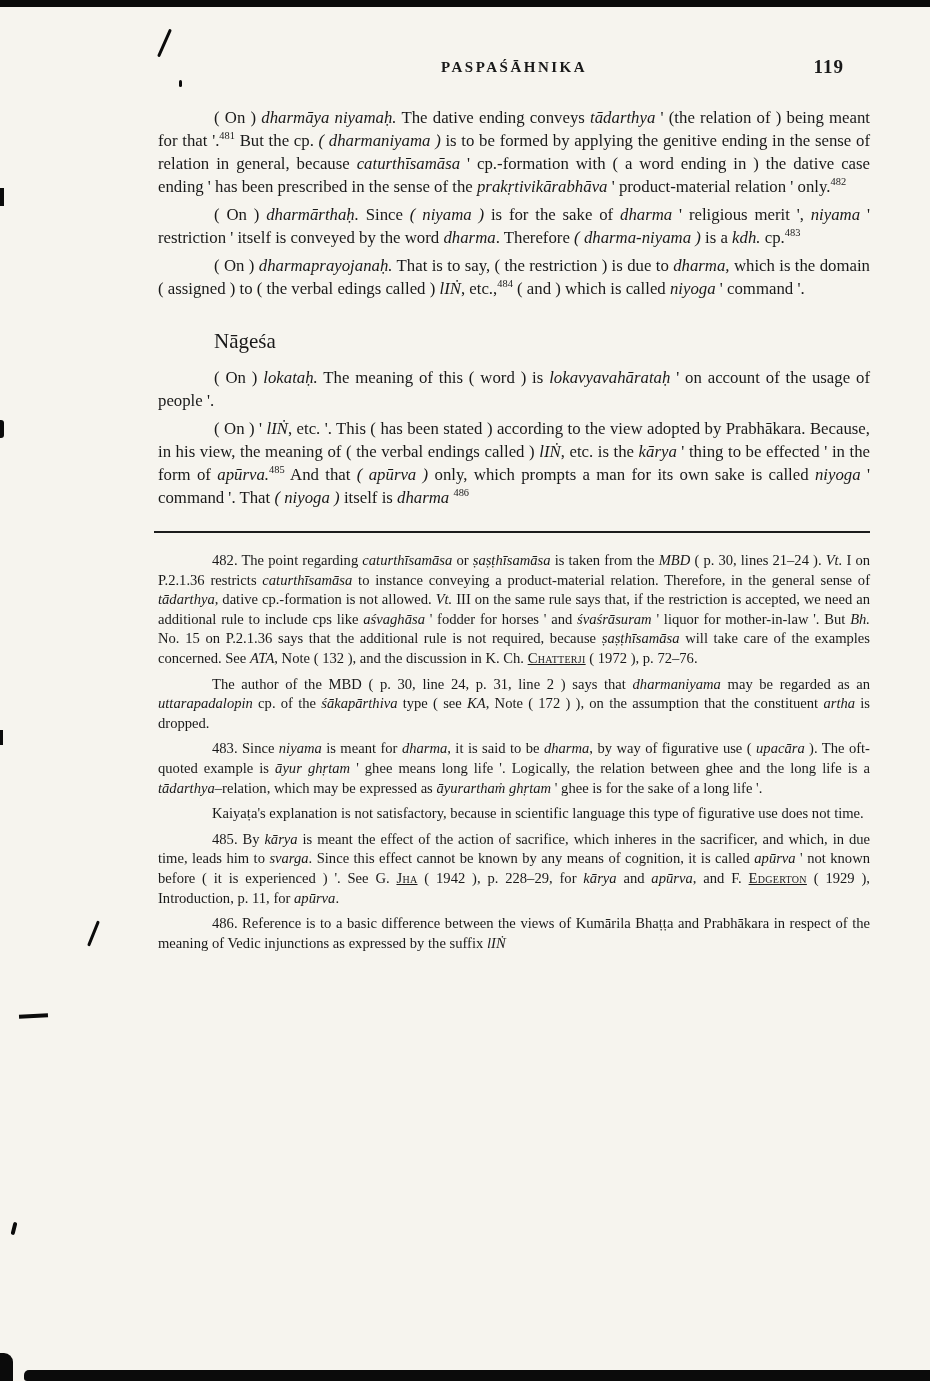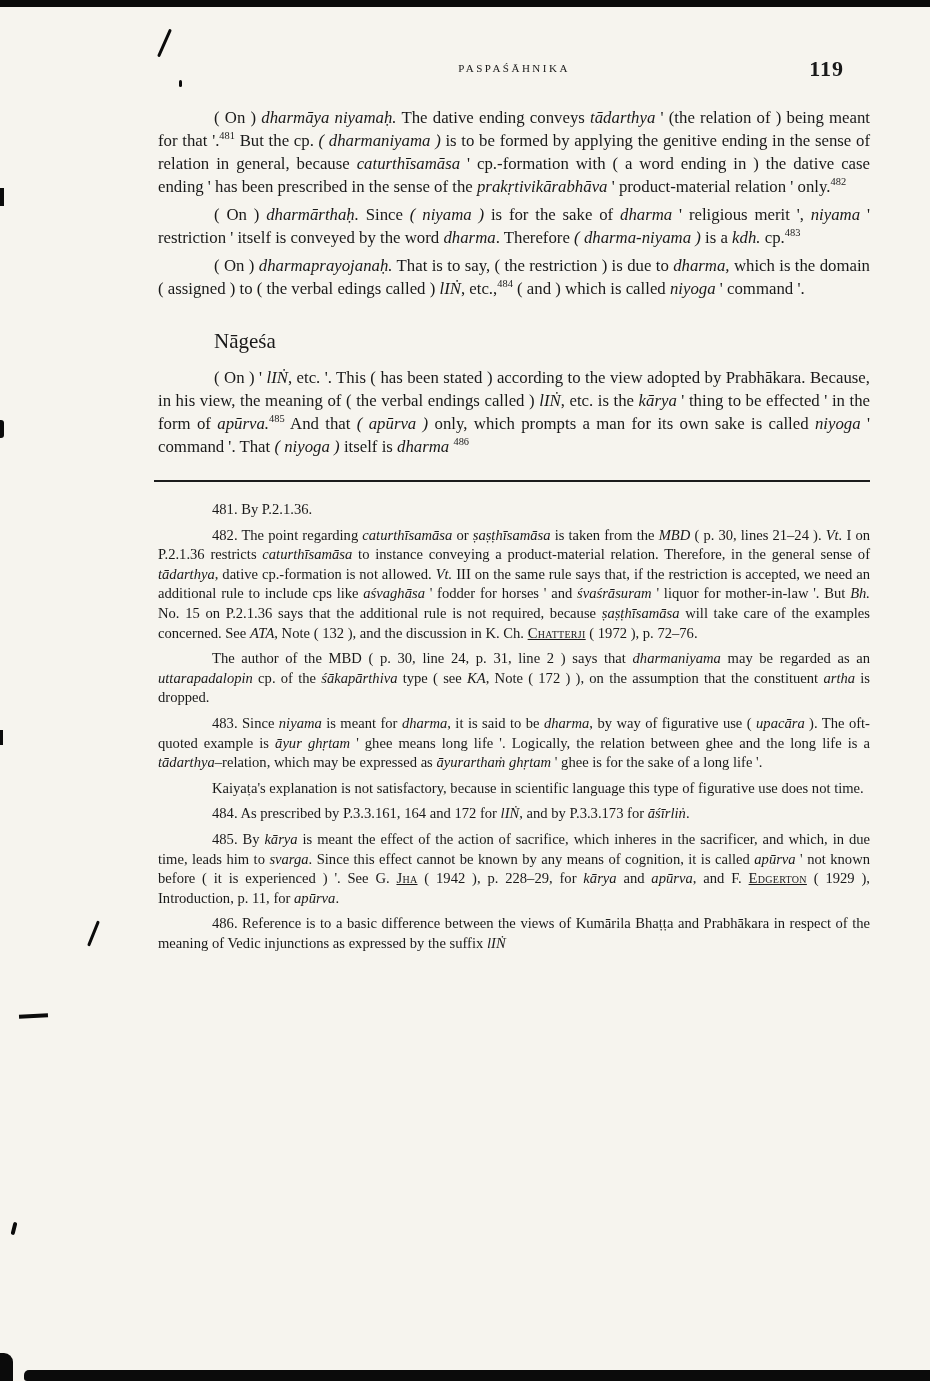--- a/index.html
+++ b/index.html
@@ -20,28 +20,28 @@
     left: 158px; top: 58px;
     width: 712px;
   }
   .running-head {
     position: relative;
     text-align: center;
     margin-bottom: 26px;
     height: 22px;
   }
   .head-title {
-    font-size: 11px;
-    font-weight: normal;
+    font-size: 15px;
+    font-weight: bold;
     letter-spacing: 2.5px;
   }
   .page-number {
     position: absolute;
     right: 26px; top: -2px;
-    font-size: 22px;
+    font-size: 19px;
     font-weight: bold;
     letter-spacing: 1px;
   }
   .main-text { font-size: 16.8px; line-height: 23px; }
   .main-text p.para {
     margin: 0 0 5px 0;
     text-indent: 56px;
     text-align: justify;
   }
   .section-heading {
@@ -103,30 +103,29 @@
     <header class="running-head">
       <span class="head-title">PASPAŚĀHNIKA</span>
       <span class="page-number">119</span>
     </header>
 
     <main class="main-text">
         <p class="para"><span>( On ) </span><span class="it">dharmāya niyamaḥ.</span><span> The dative ending conveys </span><span class="it">tādarthya</span><span> ' (the relation of ) being meant for that '.</span><sup class="fnref">481</sup><span> But the cp. </span><span class="it">( dharmaniyama )</span><span> is to be formed by applying the genitive ending in the sense of relation in general, because </span><span class="it">caturthīsamāsa</span><span> ' cp.-formation with ( a word ending in ) the dative case ending ' has been prescribed in the sense of the </span><span class="it">prakṛtivikārabhāva</span><span> ' product-material relation ' only.</span><sup class="fnref">482</sup></p>
         <p class="para"><span>( On ) </span><span class="it">dharmārthaḥ.</span><span> Since </span><span class="it">( niyama )</span><span> is for the sake of </span><span class="it">dharma</span><span> ' religious merit ', </span><span class="it">niyama</span><span> ' restriction ' itself is conveyed by the word </span><span class="it">dharma</span><span>. Therefore </span><span class="it">( dharma-niyama )</span><span> is a </span><span class="it">kdh.</span><span> cp.</span><sup class="fnref">483</sup></p>
         <p class="para"><span>( On ) </span><span class="it">dharmaprayojanaḥ.</span><span> That is to say, ( the restriction ) is due to </span><span class="it">dharma,</span><span> which is the domain ( assigned ) to ( the verbal edings called ) </span><span class="it">lIṄ</span><span>, etc.,</span><sup class="fnref">484</sup><span> ( and ) which is called </span><span class="it">niyoga</span><span> ' command '.</span></p>
         <div class="section-heading">Nāgeśa</div>
+        <p class="para"><span>( On ) </span><span class="it">lokataḥ.</span><span> The meaning of this ( word ) is </span><span class="it">lokavyavahārataḥ</span><span> ' on account of the usage of people '.</span></p>
         <p class="para"><span>( On ) ' </span><span class="it">lIṄ</span><span>, etc. '. This ( has been stated ) according to the view adopted by Prabhākara. Because, in his view, the meaning of ( the verbal endings called ) </span><span class="it">lIṄ</span><span>, etc. is the </span><span class="it">kārya</span><span> ' thing to be effected ' in the form of </span><span class="it">apūrva.</span><sup class="fnref">485</sup><span> And that </span><span class="it">( apūrva )</span><span> only, which prompts a man for its own sake is called </span><span class="it">niyoga</span><span> ' command '. That </span><span class="it">( niyoga )</span><span> itself is </span><span class="it">dharma </span><sup class="fnref">486</sup></p>
       </main>
 
     <hr class="footnote-rule">
 
     <section class="footnotes">
-        <p class="para"><span>481. By P.2.1.36.</span></p>
         <p class="para"><span>482. The point regarding </span><span class="it">caturthīsamāsa</span><span> or </span><span class="it">ṣaṣṭhīsamāsa</span><span> is taken from the </span><span class="it">MBD</span><span> ( p. 30, lines 21–24 ). </span><span class="it">Vt.</span><span> I on P.2.1.36 restricts </span><span class="it">caturthīsamāsa</span><span> to instance conveying a product-material relation. Therefore, in the general sense of </span><span class="it">tādarthya</span><span>, dative cp.-formation is not allowed. </span><span class="it">Vt.</span><span> III on the same rule says that, if the restriction is accepted, we need an additional rule to include cps like </span><span class="it">aśvaghāsa</span><span> ' fodder for horses ' and </span><span class="it">śvaśrāsuram</span><span> ' liquor for mother-in-law '. But </span><span class="it">Bh.</span><span> No. 15 on P.2.1.36 says that the additional rule is not required, because </span><span class="it">ṣaṣṭhīsamāsa</span><span> will take care of the examples concerned. See </span><span class="it">ATA</span><span>, Note ( 132 ), and the discussion in K. Ch. </span><span class="sc">Chatterji</span><span> ( 1972 ), p. 72–76.</span></p>
         <p class="para"><span>The author of the MBD ( p. 30, line 24, p. 31, line 2 ) says that </span><span class="it">dharmaniyama</span><span> may be regarded as an </span><span class="it">uttarapadalopin</span><span> cp. of the </span><span class="it">śākapārthiva</span><span> type ( see </span><span class="it">KA</span><span>, Note ( 172 ) ), on the assumption that the constituent </span><span class="it">artha</span><span> is dropped.</span></p>
         <p class="para"><span>483. Since </span><span class="it">niyama</span><span> is meant for </span><span class="it">dharma</span><span>, it is said to be </span><span class="it">dharma</span><span>, by way of figurative use ( </span><span class="it">upacāra</span><span> ). The oft-quoted example is </span><span class="it">āyur ghṛtam</span><span> ' ghee means long life '. Logically, the relation between ghee and the long life is a </span><span class="it">tādarthya</span><span>–relation, which may be expressed as </span><span class="it">āyurarthaṁ ghṛtam</span><span> ' ghee is for the sake of a long life '.</span></p>
         <p class="para"><span>Kaiyaṭa's explanation is not satisfactory, because in scientific language this type of figurative use does not time.</span></p>
-        <p class="para"><span>484. As prescribed by P.3.3.161, 164 and 172 for </span><span class="it">lIṄ</span><span>, and by P.3.3.173 for </span><span class="it">āśīrliṅ</span><span>.</span></p>
         <p class="para"><span>485. By </span><span class="it">kārya</span><span> is meant the effect of the action of sacrifice, which inheres in the sacrificer, and which, in due time, leads him to </span><span class="it">svarga</span><span>. Since this effect cannot be known by any means of cognition, it is called </span><span class="it">apūrva</span><span> ' not known before ( it is experienced ) '. See G. </span><span class="sc">Jha</span><span> ( 1942 ), p. 228–29, for </span><span class="it">kārya</span><span> and </span><span class="it">apūrva</span><span>, and F. </span><span class="sc">Edgerton</span><span> ( 1929 ), Introduction, p. 11, for </span><span class="it">apūrva</span><span>.</span></p>
         <p class="para"><span>486. Reference is to a basic difference between the views of Kumārila Bhaṭṭa and Prabhākara in respect of the meaning of Vedic injunctions as expressed by the suffix </span><span class="it">lIṄ</span></p>
       </section>
 
   </div>
 </div>
 
 </body></html>

